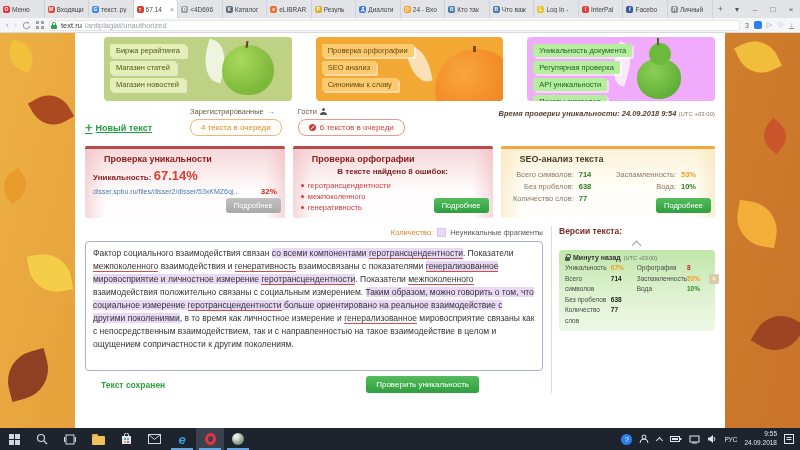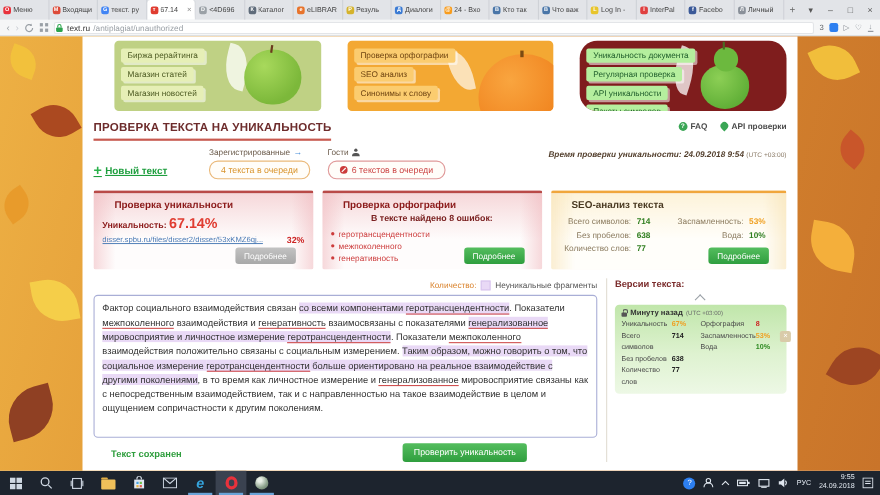--- a/index.html
+++ b/index.html
@@ -36,21 +36,21 @@
   
   .page { flex:1; position:relative; background:linear-gradient(105deg,#edb044 0%,#dd8f30 45%,#c9742a 100%); overflow:hidden; }
   .leaf { position:absolute; width:26px; height:26px; border-radius:0 70% 0 70%; opacity:.95; }
   .content { position:absolute; left:75px; top:0; width:650px; height:100%; background:#fff; padding:4px 10px 0 10px; }
 
   
   .banner { display:flex; gap:5px; height:64px; }
   .bsec { position:relative; border-radius:4px; overflow:hidden; flex:1; padding:5px 0 0 6px;margin-left:19px; }
   .bsec-left { background:#bfd184; }
   .bsec-mid { background:#f3a833; }
-  .bsec-right { background:#7f1d1d;border-radius:16px; }
+  .bsec-right { background:#f0abfc; }
   .banner-btn { display:inline-block; clear:both; float:left; margin:2px 0; padding:2px 6px; font-size:7.5px; border-radius:2px; white-space:nowrap; box-shadow:2px 2px 0 rgba(255,255,255,.55); position:relative; z-index:2; }
   .bsec-left .banner-btn { background:#e6efb6; color:#4c5a21; }
   .bsec-mid .banner-btn { background:#fbcc6f; color:#6e4310; }
   .bsec-right .banner-btn { background:#b5ef9e; color:#1e5c2a; }
   .swirl { position:absolute; background:rgba(255,255,255,.75); border-radius:0 80% 0 80%; z-index:1; }
   .fruit { position:absolute; z-index:1; }
   .apple { width:52px; height:50px; border-radius:50% 50% 48% 48%; background:radial-gradient(circle at 35% 30%,#a8d95c,#7cb83a 70%); right:18px; top:8px; }
   .apple::before { content:""; position:absolute; left:24px; top:-4px; width:2px; height:7px; background:#6b3a1e; transform:rotate(8deg); }
   .orange { width:82px; height:80px; border-radius:50%; background:radial-gradient(circle at 35% 30%,#f9a53f,#ef7f1a 75%); right:-14px; top:12px; }
   .orange::before { content:""; position:absolute; left:38px; top:-3px; width:3px; height:6px; background:#7a4a12; }
@@ -93,21 +93,21 @@
   .panel-orange { border-top:3px solid #f0a63c; flex:1.08;
     background:linear-gradient(90deg,rgba(246,222,170,.5),rgba(255,255,255,0) 10%,rgba(255,255,255,0) 90%,rgba(246,222,170,.5)),
                linear-gradient(180deg,#fdf3da,#fffefa 60%); }
   .panel-title { font-size:9px; font-weight:bold; color:#8b1a1a;margin-left:11px; }
   .panel-orange .panel-title { color:#4a3a22; }
   .uniq-line { margin-top:4px; font-size:8px; font-weight:bold; color:#8b1a1a; }
   .uniq-value { font-size:13px; color:#e03c31; }
   .link-line { margin-top:4px; display:flex; justify-content:space-between; align-items:center; }
   .src-link { font-size:7px; color:#4a7ab5; text-decoration:underline; max-width:150px; overflow:hidden; white-space:nowrap; }
   .src-pct { font-size:8px; font-weight:bold; color:#cc2222; }
-  .details-btn { position:absolute; right:16px; bottom:5px; font-size:7.5px; color:#fff; padding:3px 8px; border-radius:3px; }
+  .details-btn { position:absolute; right:4px; bottom:5px; font-size:7.5px; color:#fff; padding:3px 8px; border-radius:3px; }
   .btn-gray { background:linear-gradient(#c2c2c2,#a8a8a8); }
   .btn-green { background:linear-gradient(#54bd5e,#2f9e3e); }
   .spell-summary { text-align:center; font-size:8px; font-weight:bold; color:#7a2020; margin-top:3px; }
   .spell-list { list-style:none; margin-top:4px; }
   .spell-item { font-size:7.5px; color:#cc3b3b; display:flex; align-items:center; gap:4px; line-height:11px; }
   .spell-item .dot { width:3px; height:3px; border-radius:50%; background:#cc3b3b; flex:none; }
   .seo-cols { display:flex; margin-top:5px; gap:6px; }
   .seo-col { flex:1; }
   .seo-row { display:flex; font-size:7.5px; color:#8a7a5e; line-height:12px; }
   .seo-row .seo-label { flex:1; text-align:right; padding-right:5px; }
@@ -385,33 +385,20 @@
           <div class="fruit pear"></div>
           <div>
               <div class="banner-btn">Уникальность документа</div>
               <div class="banner-btn">Регулярная проверка</div>
               <div class="banner-btn">API уникальности</div>
               <div class="banner-btn">Пакеты символов</div>
             </div>
         </div>
       </div>
 
-      <div class="title-row">
-        <div class="page-title">ПРОВЕРКА ТЕКСТА НА УНИКАЛЬНОСТЬ</div>
-        <div class="help-links">
-          <div class="help-link">
-              <span class="qicon">?</span>
-              <span>FAQ</span>
-            </div>
-          <div class="help-link">
-              <span class="pinicon"></span>
-              <span>API проверки</span>
-            </div>
-        </div>
-      </div>
 
       <div class="queue-row">
         <div class="new-text">
             <span class="plus-ico">+</span>
             <span>Новый текст</span>
           </div>
         <div class="qcol">
           <div class="qlabel">
               <span>Зарегистрированные</span>
               <span class="arrow-blue">→</span>

